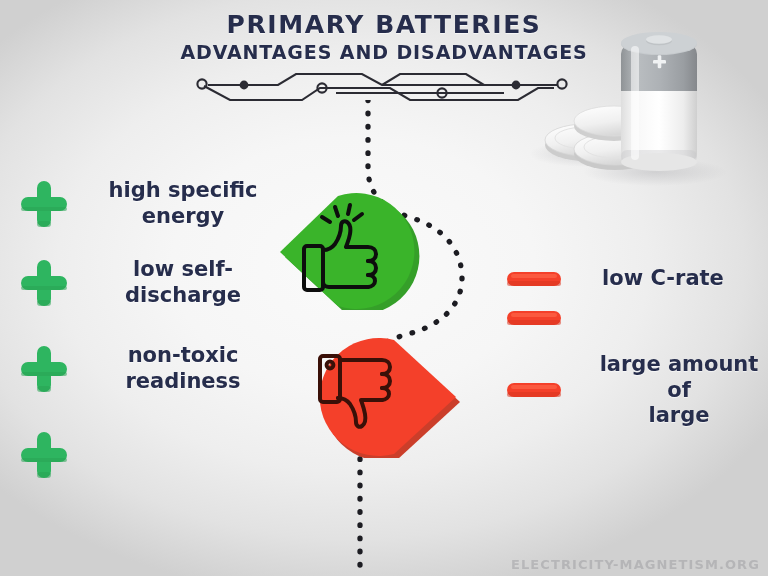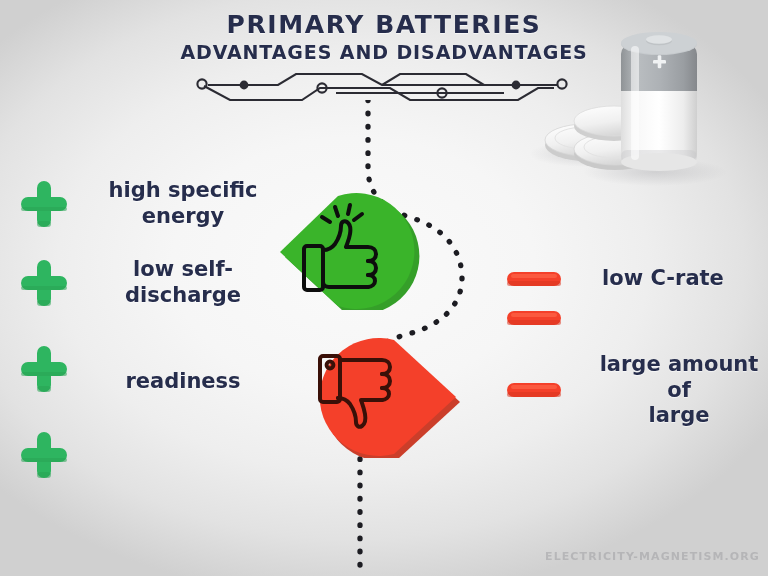--- a/index.html
+++ b/index.html
@@ -74,23 +74,23 @@
     font-size:21px;
     line-height:1.22;
     color:#262d4c;
     text-shadow:0 1px 1px rgba(255,255,255,.65);
   }
   .txt-left  { flex:1 1 auto; text-align:center; padding-left:10px; }
   .txt-right { flex:1 1 auto; text-align:center; padding-right:4px; }
 
   
   .watermark {
-    position:absolute; right:8px; bottom:13px;
+    position:absolute; right:8px; bottom:4px;
     font-family:"DejaVu Sans", sans-serif;
-    font-size:11px;
+    font-size:13px;
     font-weight:bold;
     letter-spacing:1.1px;
     color:rgba(120,120,125,0.30);
     user-select:none;
   }
 </style>
 </head>
 <body>
 
 <div id="stage">
@@ -297,21 +297,21 @@
             <rect x="3" y="19" width="46" height="14" rx="7"></rect>
             <rect x="19" y="3" width="14" height="46" rx="7"></rect>
           </g>
           <g fill="#2aa455" opacity="0.55">
             <rect x="3" y="29" width="46" height="4" rx="2"></rect>
             <rect x="19" y="43" width="14" height="6" rx="3"></rect>
           </g>
         </svg>
       </span>
       <span class="item-text txt-left">
-        <br>
+        <span>non-toxic</span><br>
         <span>readiness</span>
       </span>
     </div>
 
     <div class="row row-left" style="top:429px;">
       <span class="marker plus-ico">
         <svg viewBox="0 0 52 52" width="52" height="52">
           <g fill="#2eb560">
             <rect x="3" y="19" width="46" height="14" rx="7"></rect>
             <rect x="19" y="3" width="14" height="46" rx="7"></rect>

